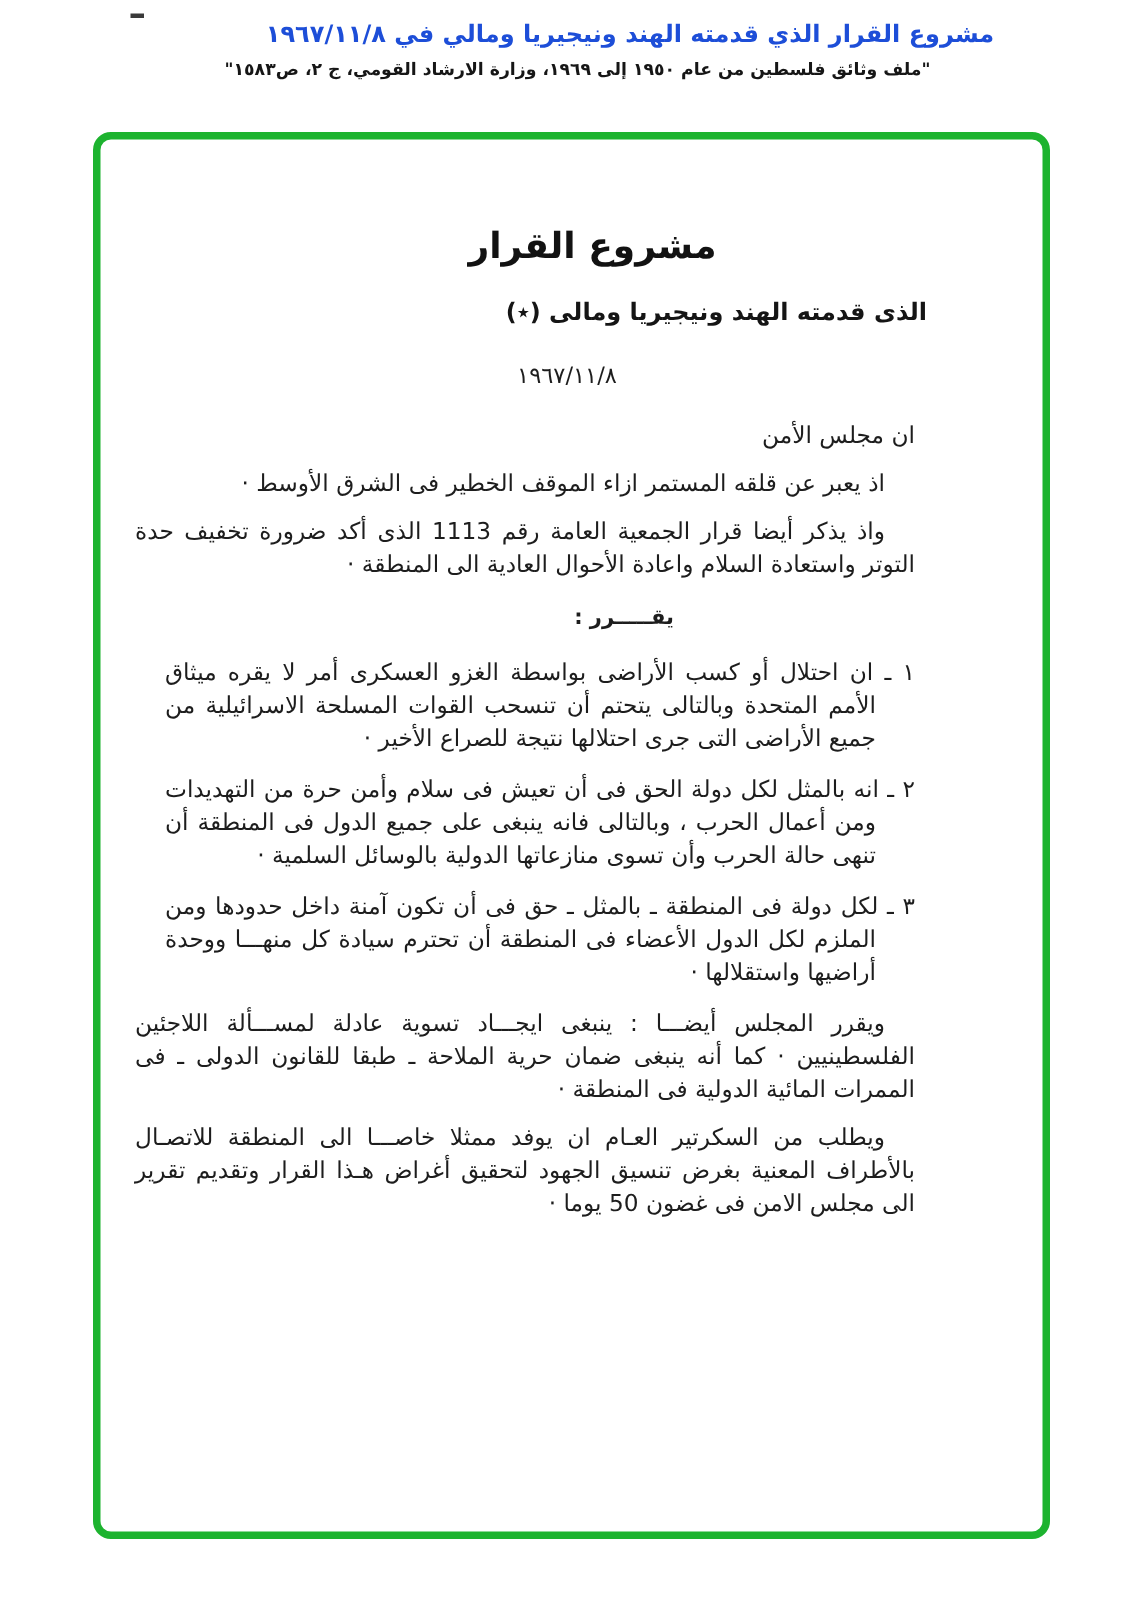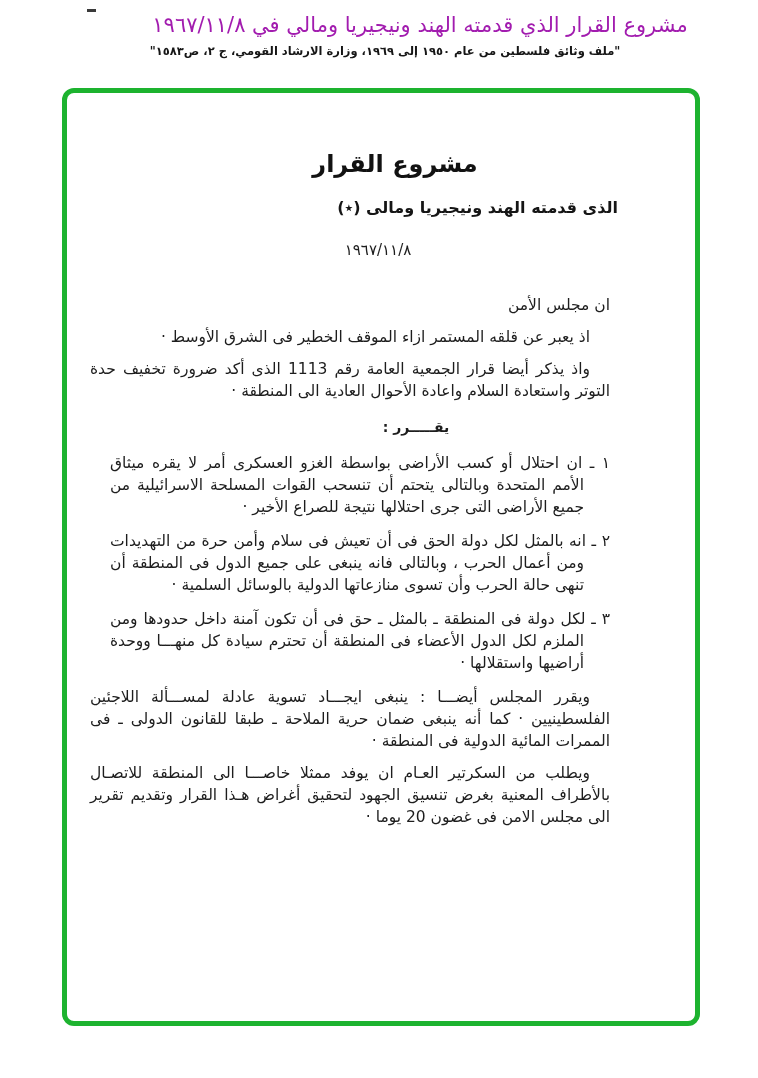--- a/index.html
+++ b/index.html
@@ -13,23 +13,23 @@
   }
 
   
   .citation {
     position: absolute;
     top: 13px; left: 100px; right: 18px;
     direction: rtl;
     text-align: center;
   }
   .citation-title {
-    font-size: 21px;
-    font-weight: normal;
-    color: #a21caf;
+    font-size: 16px;
+    font-weight: bold;
+    color: #1d4ed8;
   }
   .citation-source {
     font-size: 11.5px;
     font-weight: bold;
     margin-top: 7px;
     margin-left: 35px;
     margin-right: 105px;
     color: #161616;
   }
 
@@ -76,21 +76,21 @@
     transform: translateX(8px);
     color: #151515;
     text-align: right;
   }
   .doc-date {
     font-size: 15px;
     margin-top: 20px;
     letter-spacing: 1px;
     transform: translateX(28px);
   }
-  .body-text { margin-top: 33px; }
+  .body-text { margin-top: 18px; }
   .para { margin: 0 0 10px 0; }
   .para.indent { text-indent: 20px; }
   .decision-heading {
     text-align: center;
     font-weight: bold;
     font-size: 14px;
     margin: 14px 0;
     transform: translateX(66px);
   }
   .item {
@@ -139,18 +139,18 @@
       <p class="para indent">اذ يعبر عن قلقه المستمر ازاء الموقف الخطير فى الشرق الأوسط ·</p>
       <p class="para indent">واذ يذكر أيضا قرار الجمعية العامة رقم 1113 الذى أكد ضرورة تخفيف حدة التوتر واستعادة السلام واعادة الأحوال العادية الى المنطقة ·</p>
 
       <div class="decision-heading">يقـــــرر :</div>
 
       <p class="item">١ ـ ان احتلال أو كسب الأراضى بواسطة الغزو العسكرى أمر لا يقره ميثاق الأمم المتحدة وبالتالى يتحتم أن تنسحب القوات المسلحة الاسرائيلية من جميع الأراضى التى جرى احتلالها نتيجة للصراع الأخير ·</p>
       <p class="item">٢ ـ انه بالمثل لكل دولة الحق فى أن تعيش فى سلام وأمن حرة من التهديدات ومن أعمال الحرب ، وبالتالى فانه ينبغى على جميع الدول فى المنطقة أن تنهى حالة الحرب وأن تسوى منازعاتها الدولية بالوسائل السلمية ·</p>
       <p class="item">٣ ـ لكل دولة فى المنطقة ـ بالمثل ـ حق فى أن تكون آمنة داخل حدودها ومن الملزم لكل الدول الأعضاء فى المنطقة أن تحترم سيادة كل منهـــا ووحدة أراضيها واستقلالها ·</p>
 
       <p class="para indent">ويقرر المجلس أيضـــا : ينبغى ايجـــاد تسوية عادلة لمســـألة اللاجئين الفلسطينيين · كما أنه ينبغى ضمان حرية الملاحة ـ طبقا للقانون الدولى ـ فى الممرات المائية الدولية فى المنطقة ·</p>
-      <p class="para indent">ويطلب من السكرتير العـام ان يوفد ممثلا خاصـــا الى المنطقة للاتصـال بالأطراف المعنية بغرض تنسيق الجهود لتحقيق أغراض هـذا القرار وتقديم تقرير الى مجلس الامن فى غضون 20 يوما ·</p>
+      <p class="para indent">ويطلب من السكرتير العـام ان يوفد ممثلا خاصـــا الى المنطقة للاتصـال بالأطراف المعنية بغرض تنسيق الجهود لتحقيق أغراض هـذا القرار وتقديم تقرير الى مجلس الامن فى غضون 50 يوما ·</p>
 
     </div>
 
   </div>
 </div>
 
 </body></html>

